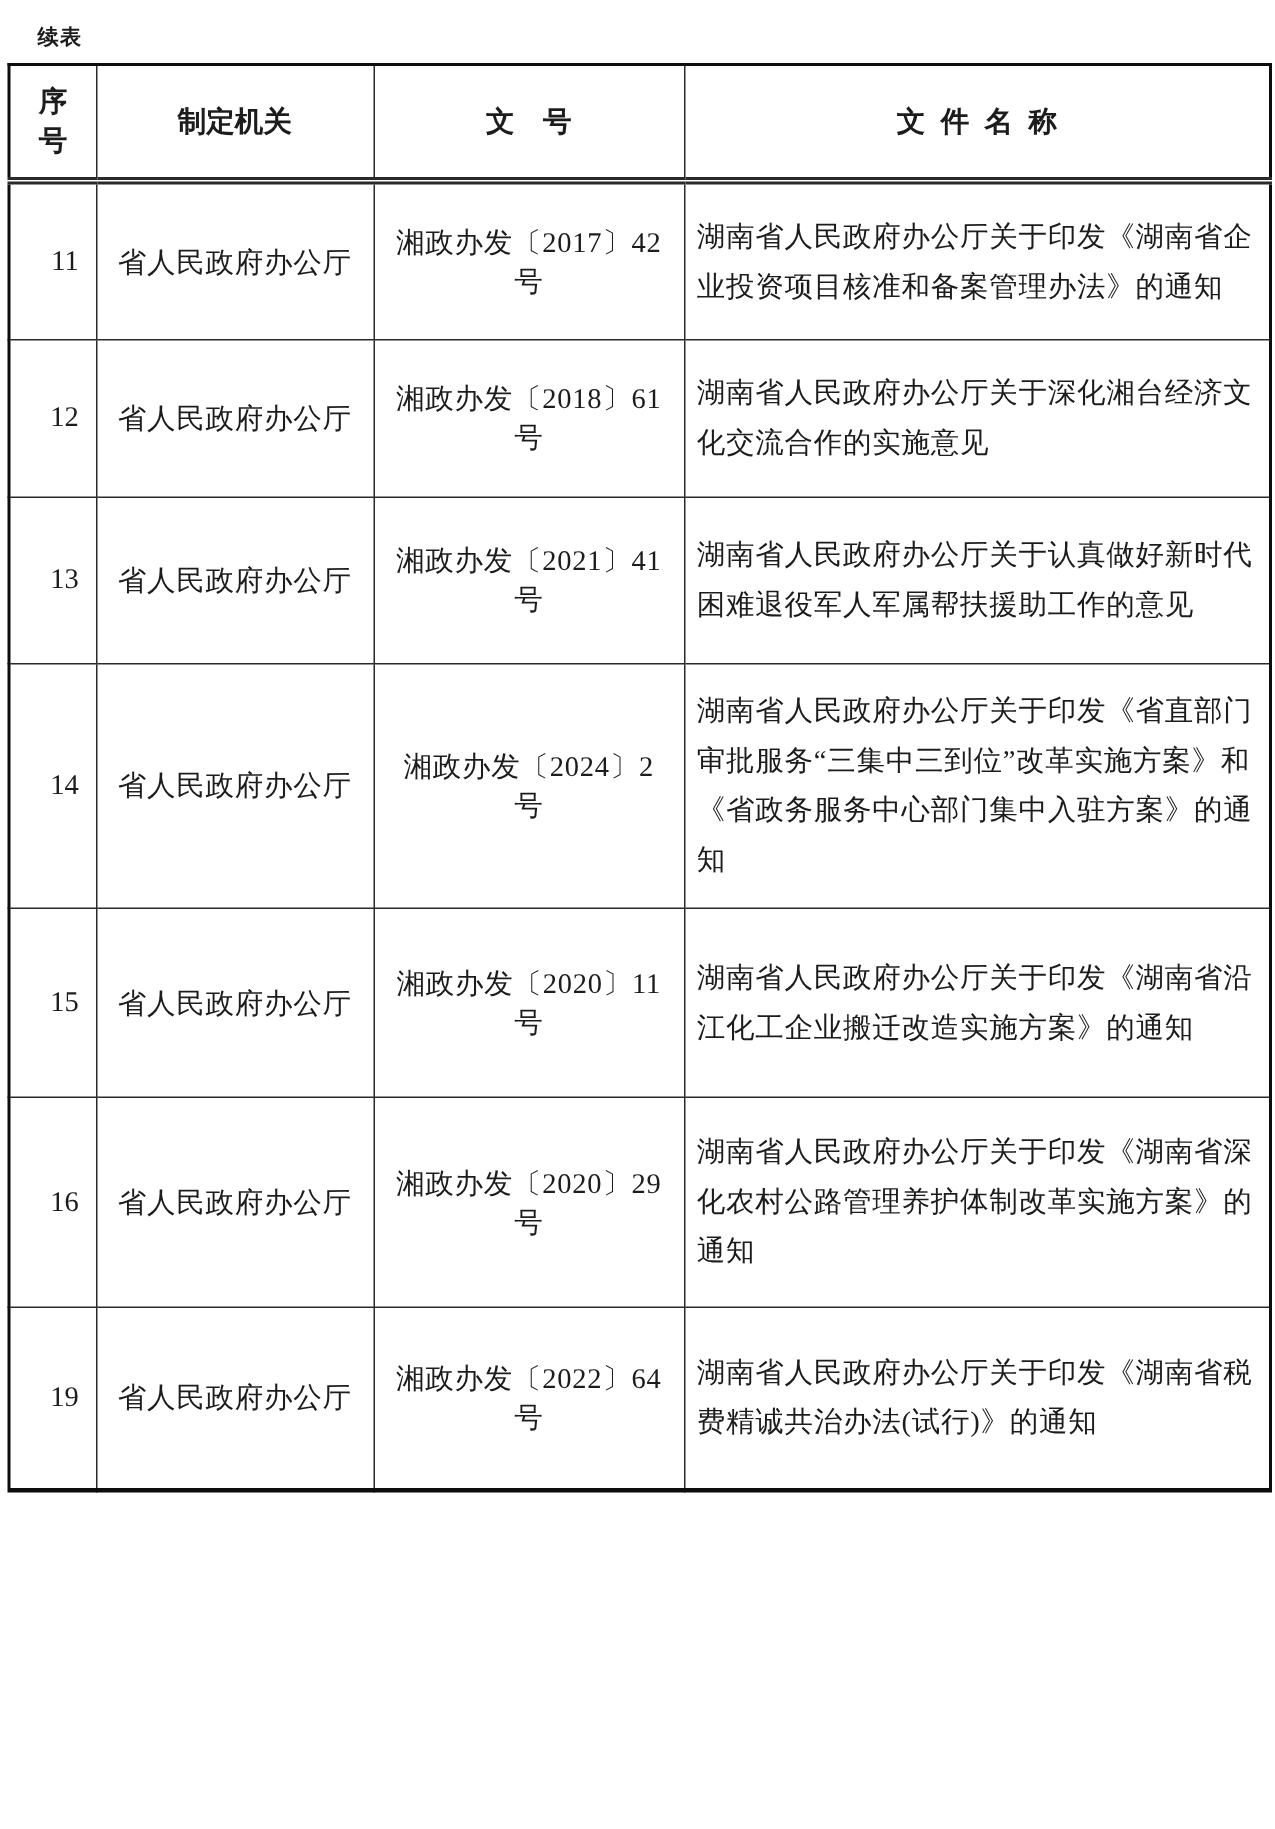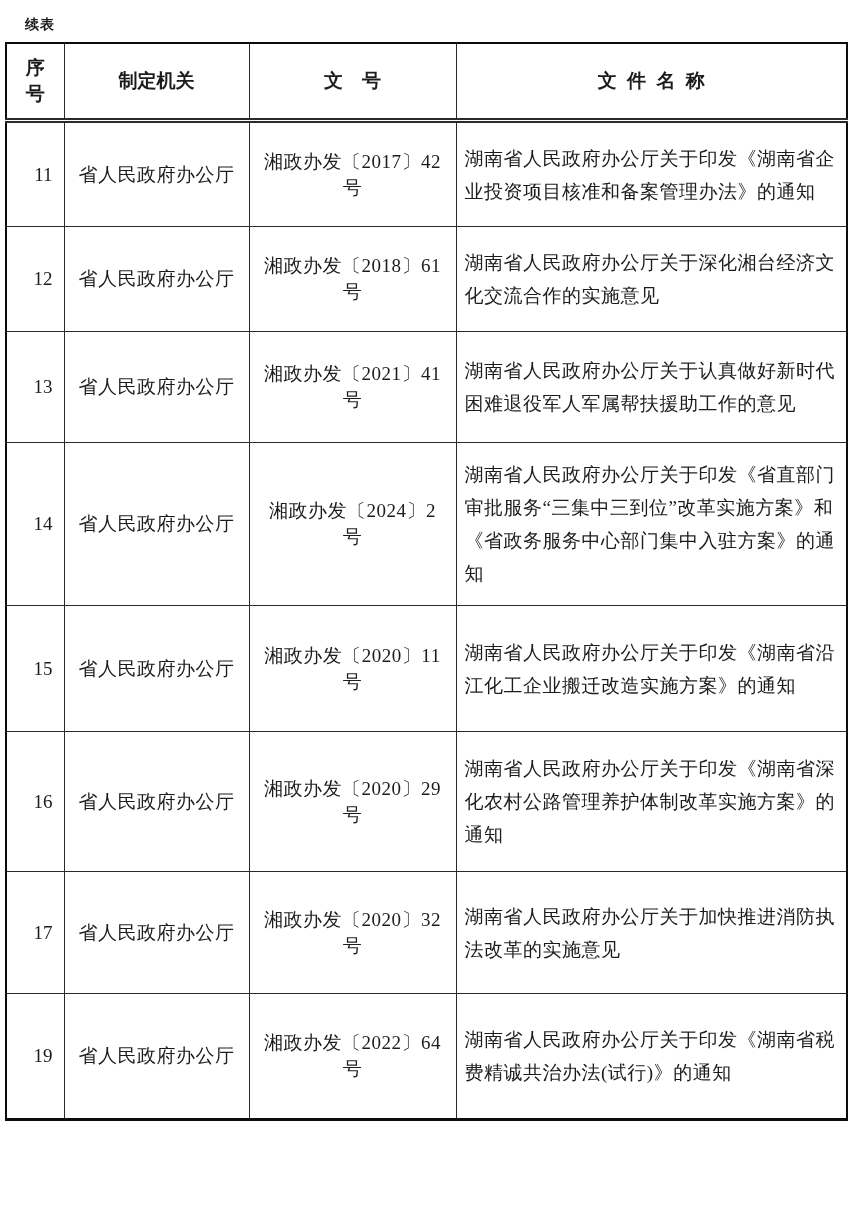--- a/index.html
+++ b/index.html
@@ -142,26 +142,20 @@
     <td class="c-title">湖南省人民政府办公厅关于印发《湖南省沿江化工企业搬迁改造实施方案》的通知</td>
   </tr>
 
   <tr>
     <td class="c-no">16</td>
     <td class="c-agency">省人民政府办公厅</td>
     <td class="c-docno">湘政办发〔2020〕29号</td>
     <td class="c-title">湖南省人民政府办公厅关于印发《湖南省深化农村公路管理养护体制改革实施方案》的通知</td>
   </tr>
 
-  <tr>
-    <td class="c-no">17</td>
-    <td class="c-agency">省人民政府办公厅</td>
-    <td class="c-docno">湘政办发〔2020〕32号</td>
-    <td class="c-title">湖南省人民政府办公厅关于加快推进消防执法改革的实施意见</td>
-  </tr>
 
 
   <tr>
     <td class="c-no">19</td>
     <td class="c-agency">省人民政府办公厅</td>
     <td class="c-docno">湘政办发〔2022〕64号</td>
     <td class="c-title">湖南省人民政府办公厅关于印发《湖南省税费精诚共治办法(试行)》的通知</td>
   </tr>
 </tbody>
 </table>

